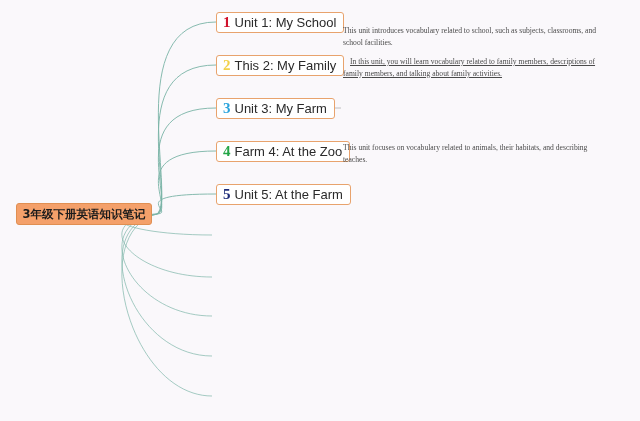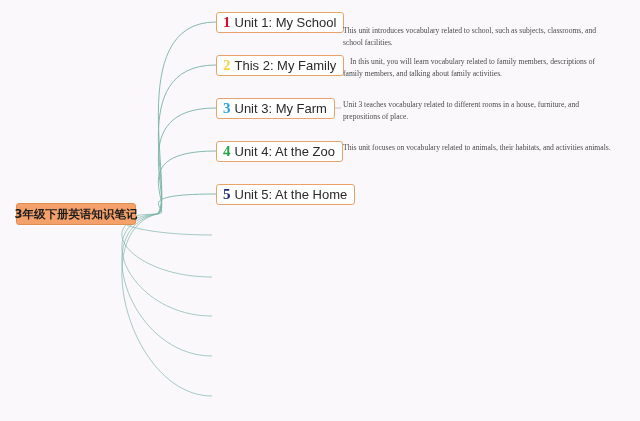--- a/index.html
+++ b/index.html
@@ -24,21 +24,21 @@
     top: 0;
     width: 640px;
     height: 421px;
   }
 
   
   .root-node {
     position: absolute;
     left: 16px;
     top: 203px;
-    width: 120px;
+    width: 136px;
     height: 22px;
     background: #f3a濃;
     background: #f4a06a;
     border: 1px solid #e08f52;
     border-radius: 3px;
     display: flex;
     align-items: center;
     justify-content: center;
     box-sizing: border-box;
   }
@@ -84,20 +84,21 @@
   .desc {
     position: absolute;
     width: 268px;
     font-family: "Liberation Serif", serif;
     font-size: 7.6px;
     line-height: 1.55;
     color: #4a4a4a;
   }
   .desc.indented {
     text-indent: 7px;
+    text-decoration: underline;
   }
 </style>
 </head>
 <body>
 
 <div id="canvas">
 
   <svg id="edges" viewBox="0 0 640 421" xmlns="http://www.w3.org/2000/svg">
     <g id="branch-edges" fill="none" stroke-width="0.9">
         <path d="M 157 214 C 177 198.64, 121 22, 216 22" stroke="#79b3a6" fill="none" stroke-width="0.9"></path>
@@ -133,26 +134,25 @@
   <div class="unit-node" style="left:216px; top:55px;">
     <span class="unit-num" style="color: rgb(242, 210, 75);">2</span>
     <span class="unit-title">This 2: My Family</span>
   </div>
   <div class="desc indented" style="left:343px; top:56px; width:272px;">In this unit, you will learn vocabulary related to family members, descriptions of family members, and talking about family activities.</div>
 
   <div class="unit-node" style="left:216px; top:98px;">
     <span class="unit-num" style="color: rgb(41, 163, 220);">3</span>
     <span class="unit-title">Unit 3: My Farm</span>
   </div>
-  <div class="desc" style="left:343px; top:99px;">Unit 3 teaches vocabulary related to different rooms in a house, furniture, and prepositions of place.</div>
 
   <div class="unit-node" style="left:216px; top:141px;">
     <span class="unit-num" style="color: rgb(34, 165, 70);">4</span>
-    <span class="unit-title">Unit 4: At the Zoo</span>
+    <span class="unit-title">Farm 4: At the Zoo</span>
   </div>
-  <div class="desc" style="left:343px; top:142px;">This unit focuses on vocabulary related to animals, their habitats, and activities animals.</div>
+  <div class="desc" style="left:343px; top:142px;">This unit focuses on vocabulary related to animals, their habitats, and describing teaches.</div>
 
   <div class="unit-node" style="left:216px; top:184px;">
     <span class="unit-num" style="color: rgb(28, 42, 120);">5</span>
-    <span class="unit-title">Unit 5: At the Home</span>
+    <span class="unit-title">Unit 5: At the Farm</span>
   </div>
 
 </div>
 
 </body></html>

